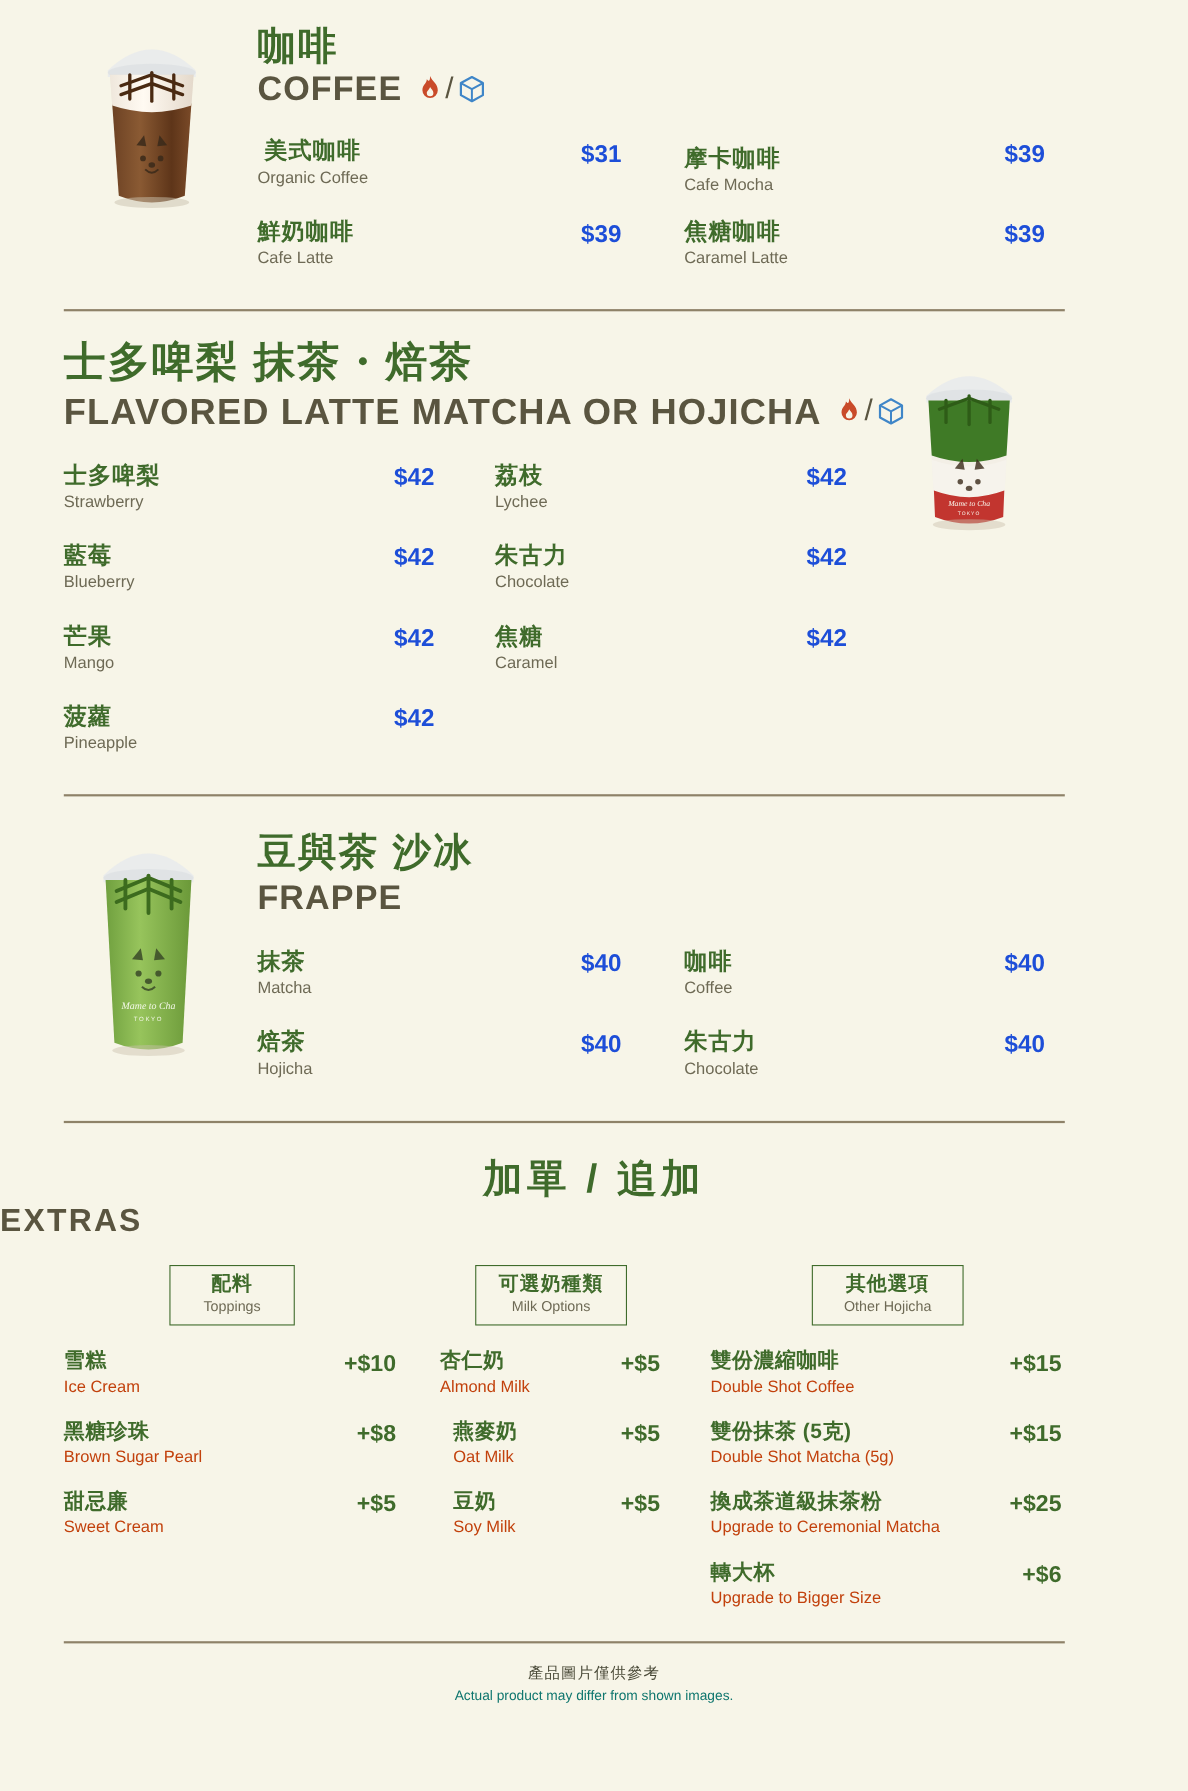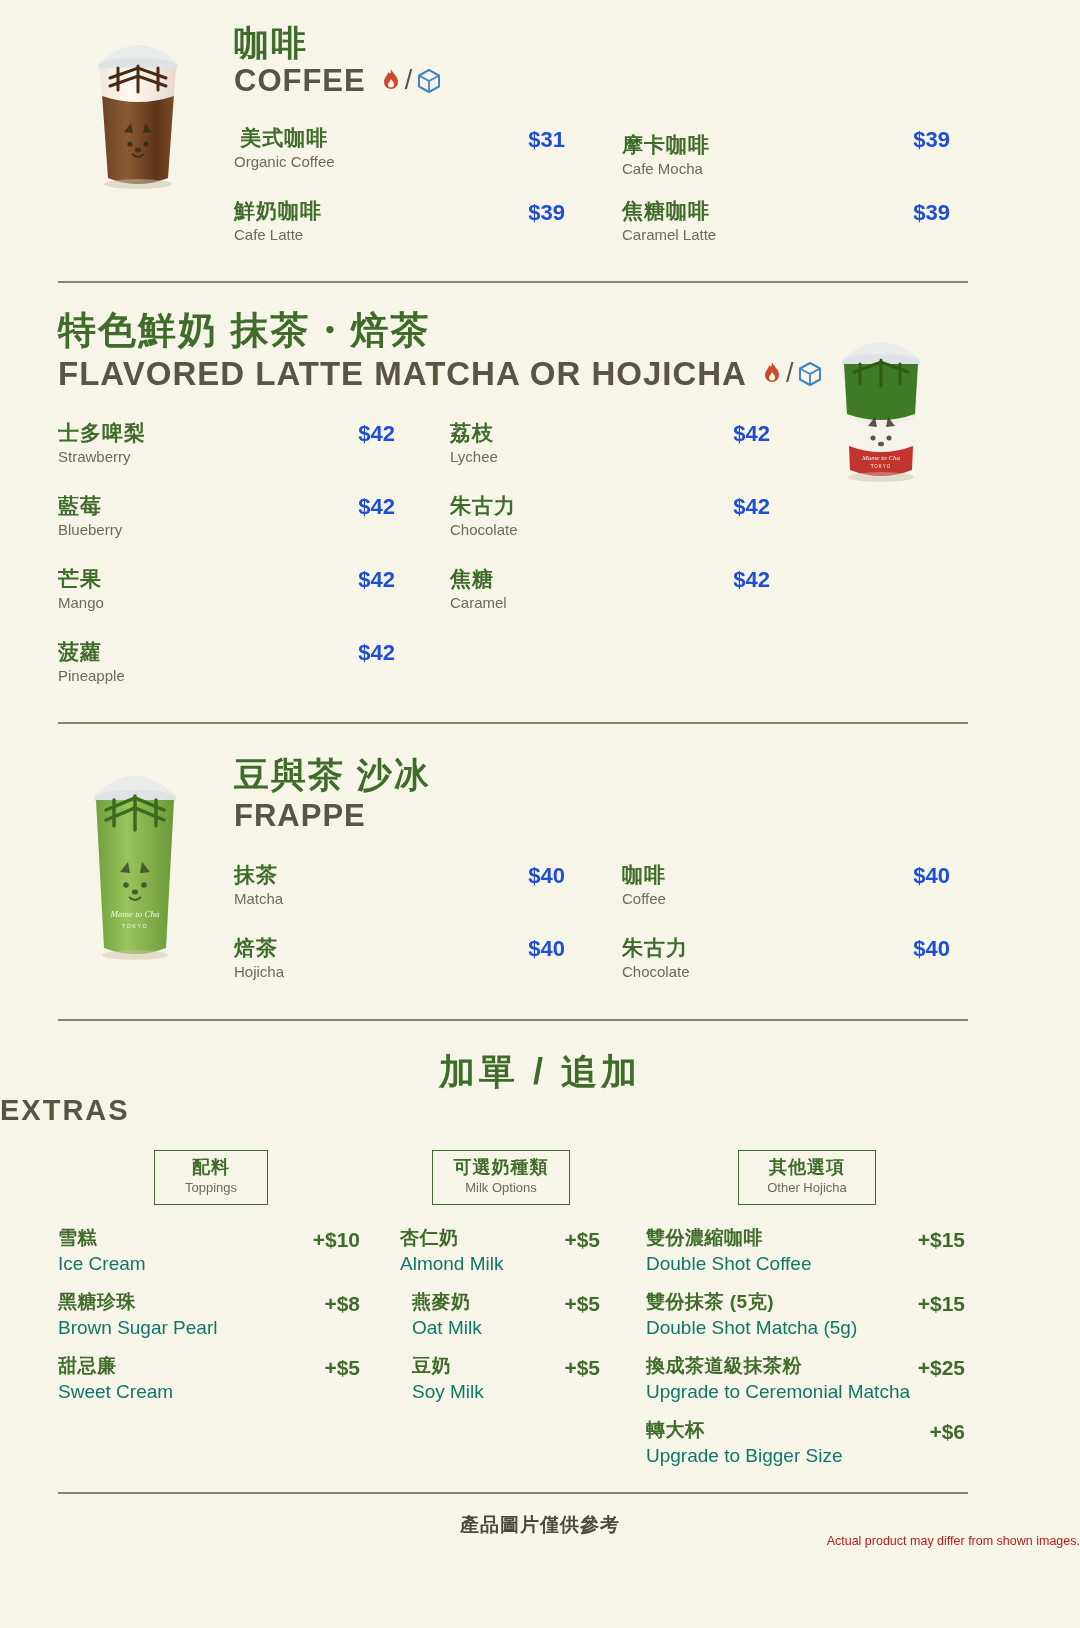--- a/index.html
+++ b/index.html
@@ -122,50 +122,50 @@
   .ex-item { position: absolute; }
   .ex-item .zh {
     font-size: 19px;
     font-weight: bold;
     color: #3f6b2b;
     letter-spacing: .5px;
     line-height: 1.25;
     white-space: nowrap;
   }
   .ex-item .en {
-    font-size: 19px;
-    color: #0f766e;
+    font-size: 15px;
+    color: #c2410c;
     line-height: 1.45;
     white-space: nowrap;
   }
   .ex-price {
     position: absolute;
     font-size: 21px;
     font-weight: bold;
     color: #3f6b2b;
     text-align: right;
     white-space: nowrap;
   }
 
   
   .footer-zh {
     position: absolute;
     width: 100%;
     text-align: center;
-    font-size: 19px;
-    font-weight: bold;
+    font-size: 14px;
+    font-weight: normal;
     color: #4a4a38;
     letter-spacing: 1px;
   }
   .footer-en {
     position: absolute;
     width: 100%;
-    text-align: right;
+    text-align: center;
     font-size: 12.5px;
-    color: #b91c1c;
+    color: #0f766e;
   }
 </style>
 </head>
 <body>
 
 <div class="page">
 
   <div class="cup" style="left:74px; top:20px;">
     <svg width="128" height="170" viewBox="0 0 128 170">
       <defs>
@@ -276,21 +276,21 @@
         <circle cx="53" cy="120" r="2.5"></circle>
         <circle cx="69" cy="120" r="2.5"></circle>
         <ellipse cx="61" cy="126" rx="3" ry="2.3"></ellipse>
       </g>
       <text x="61" y="142" font-family="Liberation Serif, serif" font-size="7" fill="#f8f4ea" text-anchor="middle" font-style="italic">Mame to Cha</text>
       <text x="61" y="150" font-family="Liberation Sans, sans-serif" font-size="4.5" fill="#f8f4ea" text-anchor="middle" letter-spacing="1">TOKYO</text>
       <ellipse cx="61" cy="159" rx="33" ry="5" fill="#c9c2ae" opacity=".45"></ellipse>
     </svg>
   </div>
 
-  <div class="zh-head" style="position:absolute; left:58px; top:310px; font-size:38px;">特色鮮奶 抹茶・焙茶</div>
+  <div class="zh-head" style="position:absolute; left:58px; top:310px; font-size:38px;">士多啤梨 抹茶・焙茶</div>
   <div class="en-head" style="position:absolute; left:58px; top:355px; font-size:33px;">
     <span>FLAVORED LATTE MATCHA OR HOJICHA</span>
     <span class="icon-pair">
       <svg width="22" height="26" viewBox="0 0 22 26">
         <path d="M11,1 C13,6 18,8 18,14 A7,7 0 0,1 4,14 C4,9 8,8 8,4 C9.5,6 11,6.5 11,1 Z" fill="#c94b2a"></path>
         <path d="M11,11 C12,13 14,14 14,16.5 A3,3 0 0,1 8,16.5 C8,14.5 10,14 11,11 Z" fill="#f7f5e8"></path>
       </svg>
       <span class="slash">/</span>
       <svg width="26" height="26" viewBox="0 0 26 26">
         <path d="M13,2 L23,7.5 L23,18.5 L13,24 L3,18.5 L3,7.5 Z" fill="none" stroke="#3f86c8" stroke-width="2" stroke-linejoin="round"></path>

